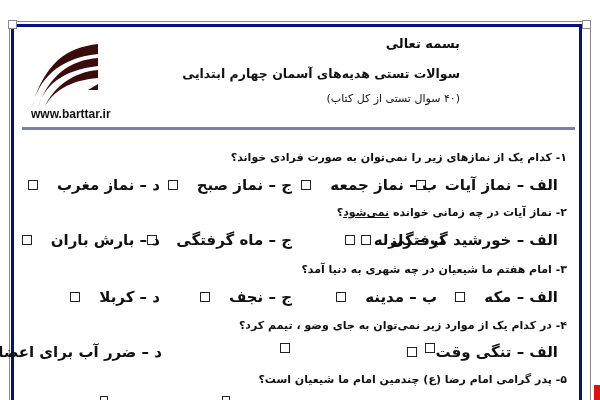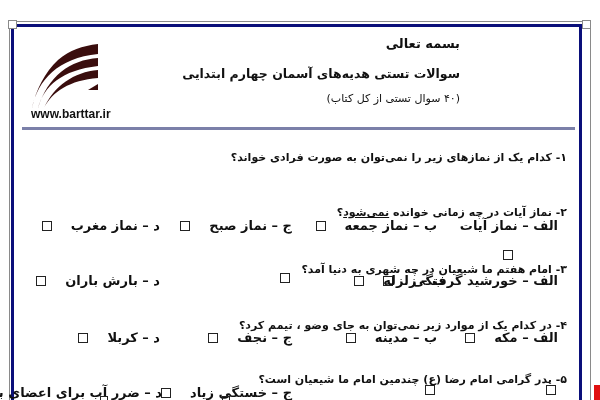--- a/index.html
+++ b/index.html
@@ -38,22 +38,22 @@
     .h-sub { top: 92px; font-size: 11px; font-weight: normal; }
     .separator {
       position: absolute; left: 22px; top: 127px; width: 553px; height: 3px;
       background: #7b80a9;
     }
     .q {
       position: absolute; right: 33px; direction: rtl; font-size: 11px; font-weight: bold;
       white-space: nowrap;
     }
     .opt {
-      position: absolute; direction: rtl; font-size: 13px; font-weight: bold; white-space: nowrap;
-      display: flex; align-items: center; gap: 17px; margin-top: 42px;
+      position: absolute; direction: rtl; font-size: 15px; font-weight: bold; white-space: nowrap;
+      display: flex; align-items: center; gap: 17px;
     }
     .cb {
       display: inline-block; width: 8px; height: 8px; border: 1px solid #222; background: #fff;
       margin-right: 2px;
     }
     .q-underline { text-decoration: underline; }
     .red-mark {
       position: absolute; left: 594px; top: 385px; width: 6px; height: 15px; background: #e01010;
     }
   </style>
@@ -75,21 +75,21 @@
 </div>
 <div class="website">www.barttar.ir</div>
 
 <div class="header-block h-bismillah">بسمه تعالی</div>
 <div class="header-block h-title">سوالات تستی هدیه‌های آسمان چهارم ابتدایی</div>
 <div class="header-block h-sub">(۴۰ سوال تستی از کل کتاب)</div>
 
 <div class="separator"></div>
 
 <div class="q" style="top:151px;">۱- کدام یک از نمازهای زیر را نمی‌توان به صورت فرادی خواند؟</div>
-<div class="opt" style="right:42px; top:176px;flex-direction:column;">
+<div class="opt" style="right:42px; top:176px;">
     <span>الف – نماز آیات</span>
     <span class="cb"></span>
   </div>
 <div class="opt" style="right:163px; top:176px;">
     <span>ب – نماز جمعه</span>
     <span class="cb"></span>
   </div>
 <div class="opt" style="right:308px; top:176px;">
     <span>ج – نماز صبح</span>
     <span class="cb"></span>
@@ -102,20 +102,21 @@
 <div class="q" style="top:206px;text-align:right;"><span>۲- نماز آیات در چه زمانی خوانده </span><span class="q-underline">نمی‌شود</span><span>؟</span></div>
 <div class="opt" style="right:42px; top:231px;">
     <span>الف – خورشید گرفتگی</span>
     <span class="cb"></span>
   </div>
 <div class="opt" style="right:155px; top:231px;">
     <span>ب – زلزله</span>
     <span class="cb"></span>
   </div>
 <div class="opt" style="right:308px; top:231px;">
+    <span>ج – ماه گرفتگی</span>
     <span class="cb"></span>
   </div>
 <div class="opt" style="right:440px; top:231px;">
     <span>د – بارش باران</span>
     <span class="cb"></span>
   </div>
 
 <div class="q" style="top:263px;">۳- امام هفتم ما شیعیان در چه شهری به دنیا آمد؟</div>
 <div class="opt" style="right:42px; top:288px;">
     <span>الف – مکه</span>
@@ -129,27 +130,27 @@
     <span>ج – نجف</span>
     <span class="cb"></span>
   </div>
 <div class="opt" style="right:440px; top:288px;">
     <span>د – کربلا</span>
     <span class="cb"></span>
   </div>
 
 <div class="q" style="top:319px;">۴- در کدام یک از موارد زیر نمی‌توان به جای وضو ، تیمم کرد؟</div>
 <div class="opt" style="right:42px; top:343px;">
+    <span>الف – تنگی وقت</span>
     <span class="cb"></span>
   </div>
 <div class="opt" style="right:163px; top:343px;">
     <span class="cb"></span>
   </div>
 <div class="opt" style="right:308px; top:343px;">
-    <span>ج – خستگی زیاد</span>
     <span class="cb"></span>
   </div>
 <div class="opt" style="right:438px; top:343px;">
     <span>د – ضرر آب برای اعضای بدن</span>
     <span class="cb"></span>
   </div>
 
 <div class="q" style="top:373px;">۵- پدر گرامی امام رضا (ع) چندمین امام ما شیعیان است؟</div>
 <div style="position:absolute; left:100px; top:396px; width:6px; height:4px; border:1px solid #222; border-bottom:none;"></div>
 <div style="position:absolute; left:222px; top:396px; width:6px; height:4px; border:1px solid #222; border-bottom:none;"></div>

